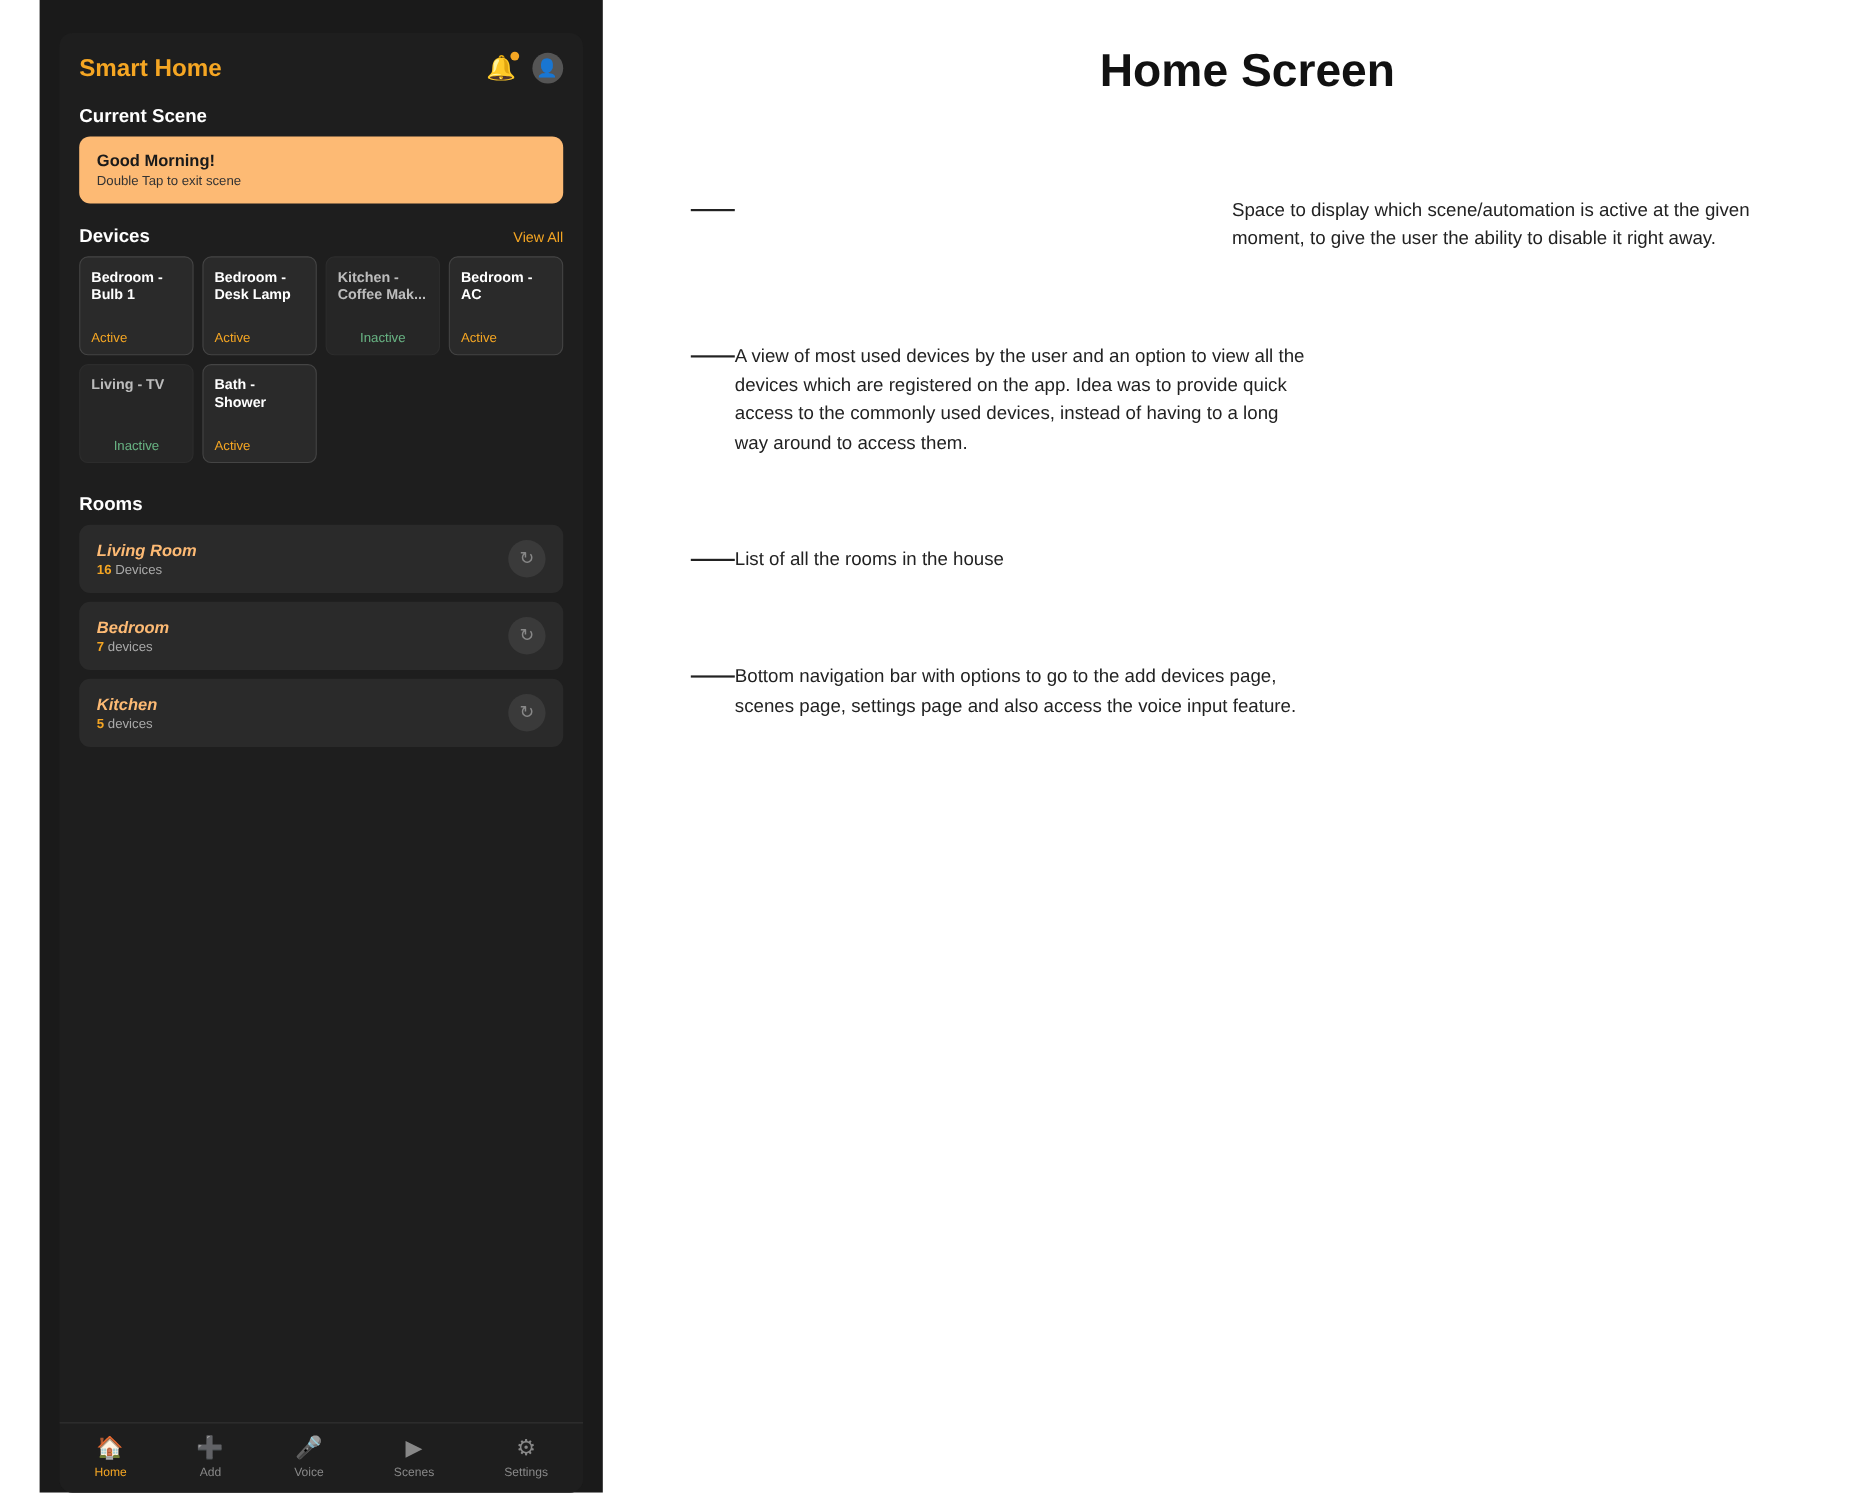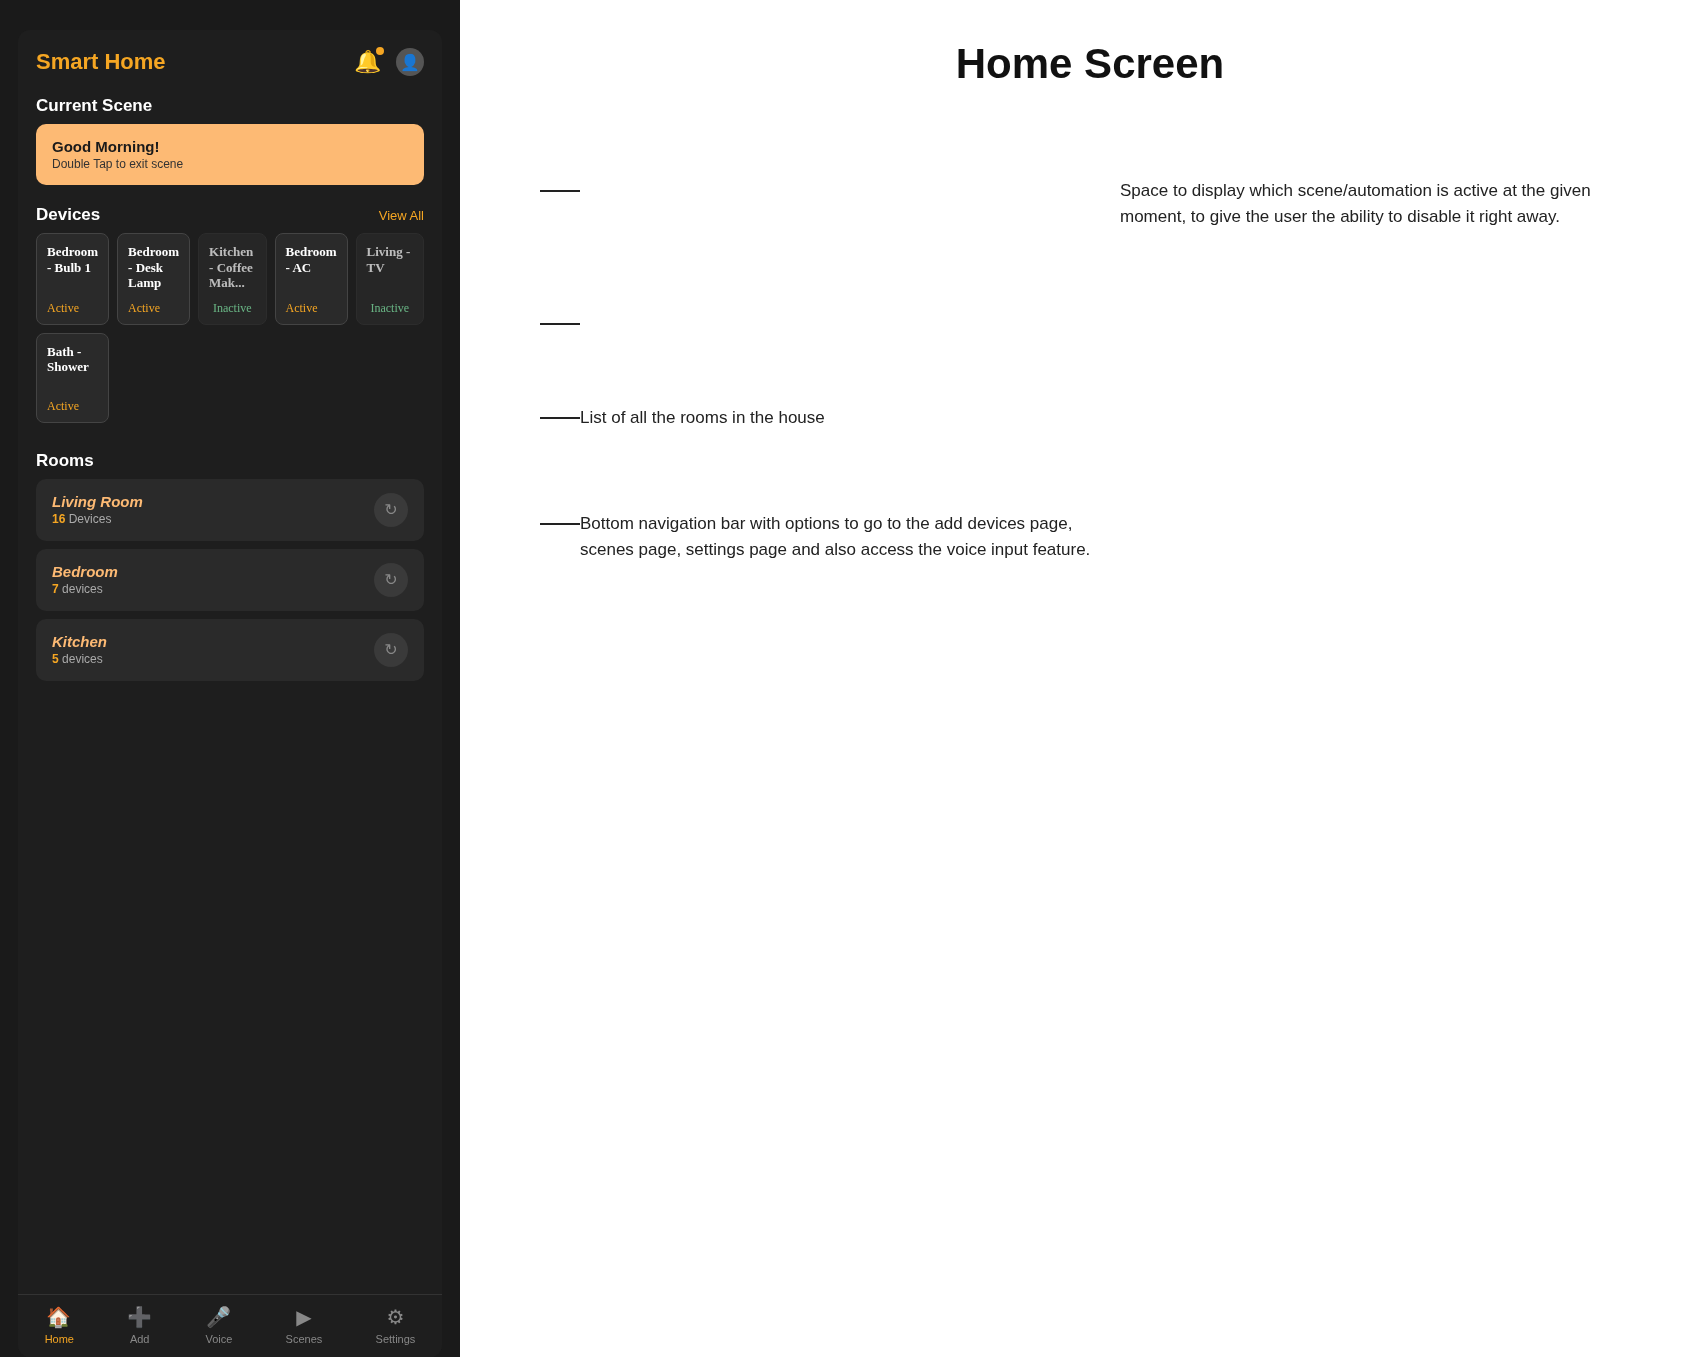--- a/index.html
+++ b/index.html
@@ -9,28 +9,29 @@
       background: #ffffff;
       font-family: -apple-system, BlinkMacSystemFont, 'Segoe UI', Arial, sans-serif;
       display: flex;
       flex-direction: row;
       align-items: flex-start;
       overflow: hidden;
     }
 
     
     .phone-container {
-      width: 460px;
+      width: 512px;
       min-height: 1357px;
       background: #1a1a1a;
       display: flex;
       flex-direction: column;
       padding: 0;
       position: relative;
       flex-shrink: 0;
+      margin-left: 36px;
     }
 
     .phone-inner {
       background: #1e1e1e;
       margin: 30px 18px 0 18px;
       border-radius: 12px;
       flex: 1;
       display: flex;
       flex-direction: column;
       overflow: hidden;
@@ -133,24 +134,23 @@
     }
 
     .view-all {
       font-size: 13px;
       color: #f5a623;
       cursor: pointer;
     }
 
     .devices-grid {
       display: grid;
-      grid-template-columns: repeat(5, 1fr);
+      grid-template-columns: repeat(4, 1fr);
       gap: 8px;
       padding: 0 18px 14px 18px;
-      font-family: Liberation Serif, serif;
     }
 
     .device-card {
       background: #2a2a2a;
       border-radius: 8px;
       padding: 10px 10px 8px 10px;
       display: flex;
       flex-direction: column;
       justify-content: space-between;
       min-height: 90px;
@@ -444,20 +444,21 @@
 <div class="annotations">
   <div class="page-title">Home Screen</div>
 
   <div class="annotation-block" style="margin-top: 30px; margin-bottom: 80px; justify-content: space-between;">
     <div class="annotation-line"></div>
     <div class="annotation-text">Space to display which scene/automation is active at the given moment, to give the user the ability to disable it right away.</div>
   </div>
 
   <div class="annotation-block" style="margin-bottom: 80px;">
     <div class="annotation-line"></div>
+    <div class="annotation-text">A view of most used devices by the user and an option to view all the devices which are registered on the app. Idea was to provide quick access to the commonly used devices, instead of having to a long way around to access them.</div>
   </div>
 
   <div class="annotation-block" style="margin-bottom: 80px;">
     <div class="annotation-line"></div>
     <div class="annotation-text">List of all the rooms in the house</div>
   </div>
 
   <div class="annotation-block">
     <div class="annotation-line"></div>
     <div class="annotation-text">Bottom navigation bar with options to go to the add devices page, scenes page, settings page and also access the voice input feature.</div>

